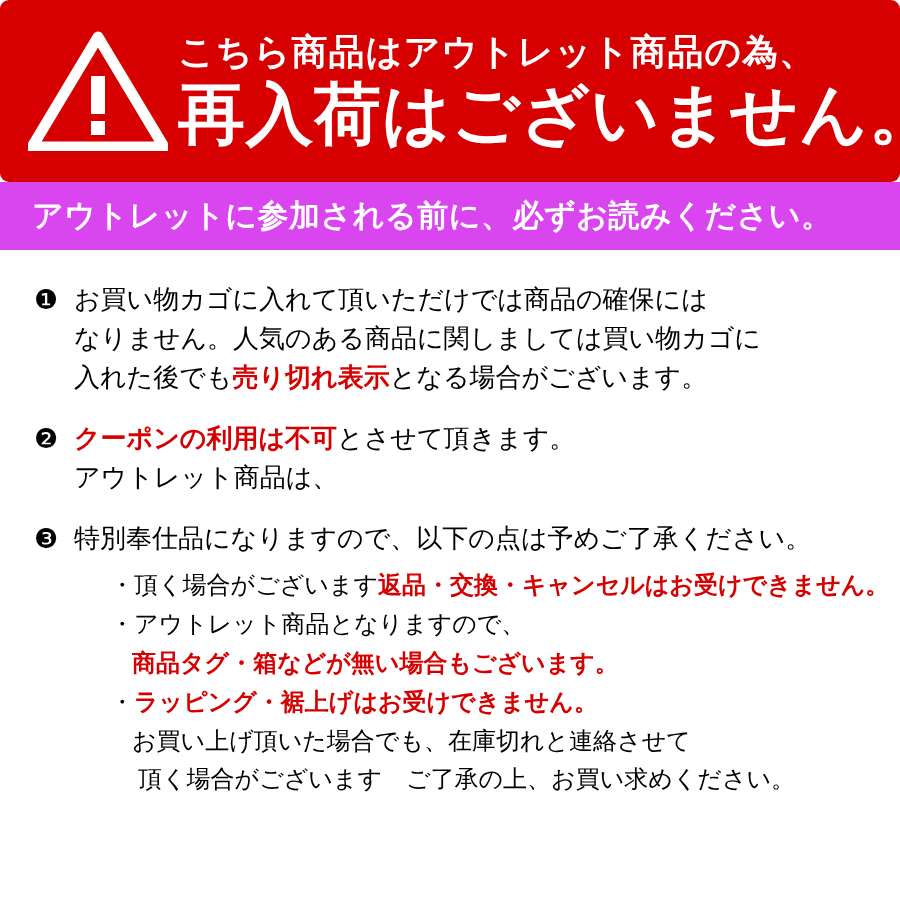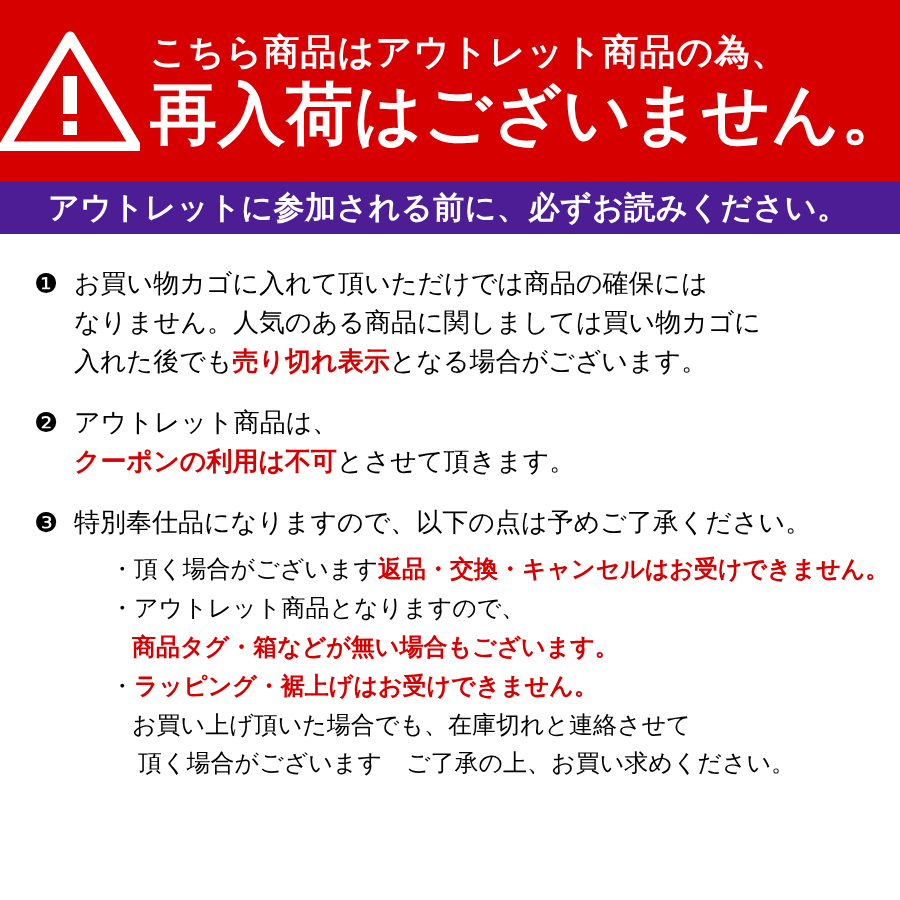--- a/index.html
+++ b/index.html
@@ -21,21 +21,23 @@
     display: flex;
     flex-direction: column;
   }
 
   
   .banner {
     background: #d60000;
     height: 182px;
     display: flex;
     align-items: center;
+    padding-left: 28px;
     box-sizing: border-box;
+    border-radius: 9px;
   }
   .warning-icon {
     width: 140px;
     height: 120px;
     flex: 0 0 140px;
     position: relative;
     margin-right: 10px;
   }
   .warning-icon svg {
     display: block;
@@ -52,25 +54,25 @@
     white-space: nowrap;
   }
   .banner-line2 {
     font-size: 67px;
     letter-spacing: 1px;
     white-space: nowrap;
   }
 
   
   .blackbar {
-    background: #4c1d95;
-    height: 52px;
+    background: #d946ef;
+    height: 68px;
     display: flex;
     align-items: center;
-    padding-left: 48px;
+    padding-left: 32px;
     box-sizing: border-box;
   }
   .blackbar-text {
     color: #ffffff;
     font-size: 31px;
     font-weight: bold;
     letter-spacing: 0.5px;
     white-space: nowrap;
   }
 
@@ -142,22 +144,22 @@
           <div class="num">❶</div>
           <div class="item-body">
             <div><span>お買い物カゴに入れて頂いただけでは商品の確保には</span></div>
             <div><span>なりません。人気のある商品に関しましては買い物カゴに</span></div>
             <div><span>入れた後でも</span><span class="red">売り切れ表示</span><span>となる場合がございます。</span></div>
           </div>
         </div>
         <div class="item">
           <div class="num">❷</div>
           <div class="item-body">
+            <div><span class="red">クーポンの利用は不可</span><span>とさせて頂きます。</span></div>
             <div><span>アウトレット商品は、</span></div>
-            <div><span class="red">クーポンの利用は不可</span><span>とさせて頂きます。</span></div>
           </div>
         </div>
         <div class="item">
           <div class="num">❸</div>
           <div class="item-body">
             <div><span>特別奉仕品になりますので、以下の点は予めご了承ください。</span></div>
             <div class="sub">
               <div class="sub-line"><span>・頂く場合がございます</span><span class="red">返品・交換・キャンセルはお受けできません。</span></div>
               <div class="sub-line"><span>・アウトレット商品となりますので、</span></div>
               <div class="sub-line indent1"><span class="red">商品タグ・箱などが無い場合もございます。</span></div>

